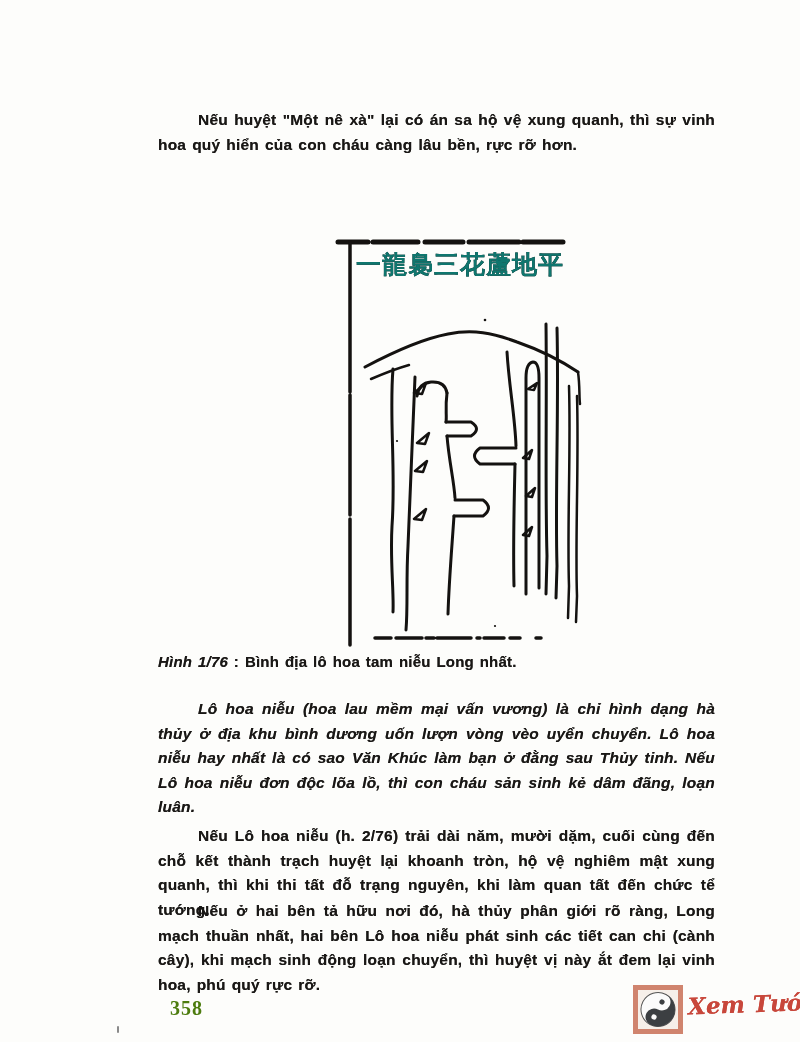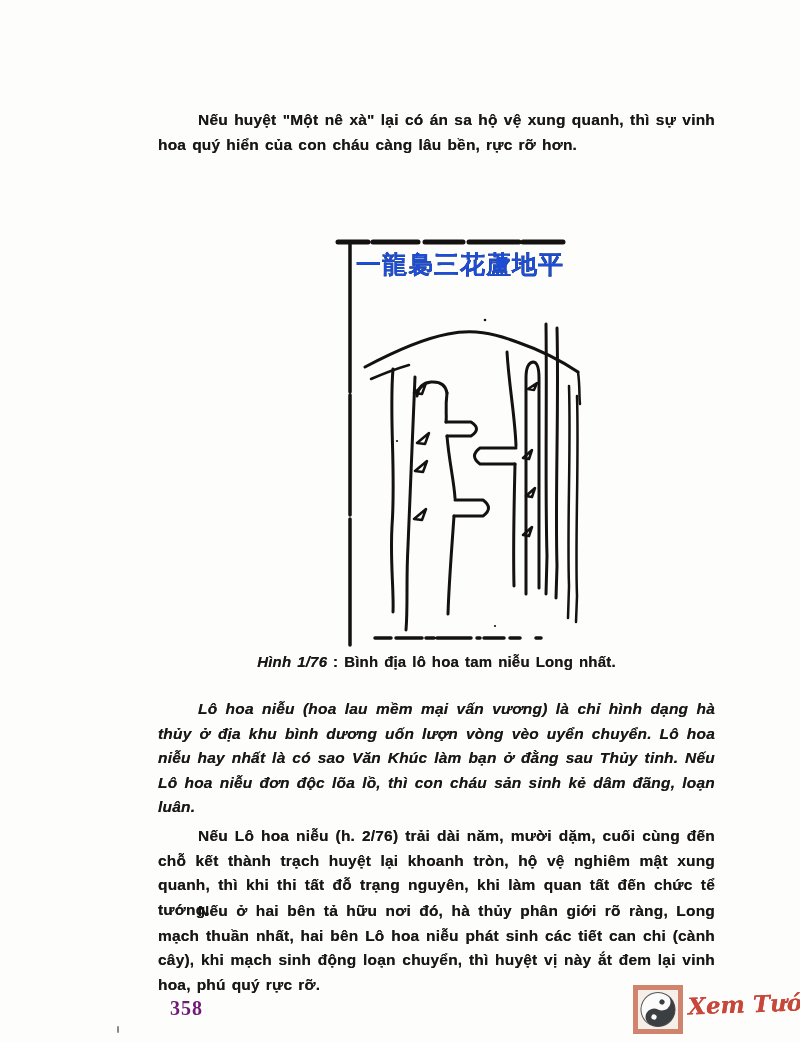--- a/index.html
+++ b/index.html
@@ -34,37 +34,37 @@
   .figure{
     position:absolute;left:335px;top:236px;
     width:250px;height:415px;
   }
   .figure svg{position:absolute;left:0;top:0;}
   .figure-title{
     position:absolute;left:21px;top:12px;width:212px;
     font-family:"DejaVu Serif",serif;
     font-size:25px;font-weight:bold;
     letter-spacing:1px;white-space:nowrap;
-    color:#1d4ed8;
+    color:#0f766e;
     text-shadow:0 0 .6px #000;
   }
   .caption{
     position:absolute;left:158px;top:653px;width:557px;
-    margin:0;text-align:center;
+    margin:0;text-align:left;
     font-size:15px;font-weight:bold;
     letter-spacing:.2px;word-spacing:1.5px;
     color:#191715;
     text-shadow:0 0 .5px rgba(20,18,16,.7);
   }
   .caption .cap-label{font-style:italic;}
   .page-number{
     position:absolute;left:170px;top:997px;
     font-family:"Liberation Serif",serif;
     font-size:20px;font-weight:bold;
-    letter-spacing:1px;color:#701a75;
+    letter-spacing:1px;color:#4d7c0f;
   }
   .watermark{
     position:absolute;left:633px;top:985px;
     display:flex;align-items:flex-start;
   }
   .wm-text{
     margin-left:5px;margin-top:4px;
     font-family:"DejaVu Serif",serif;
     font-style:italic;font-weight:bold;
     font-size:23px;

